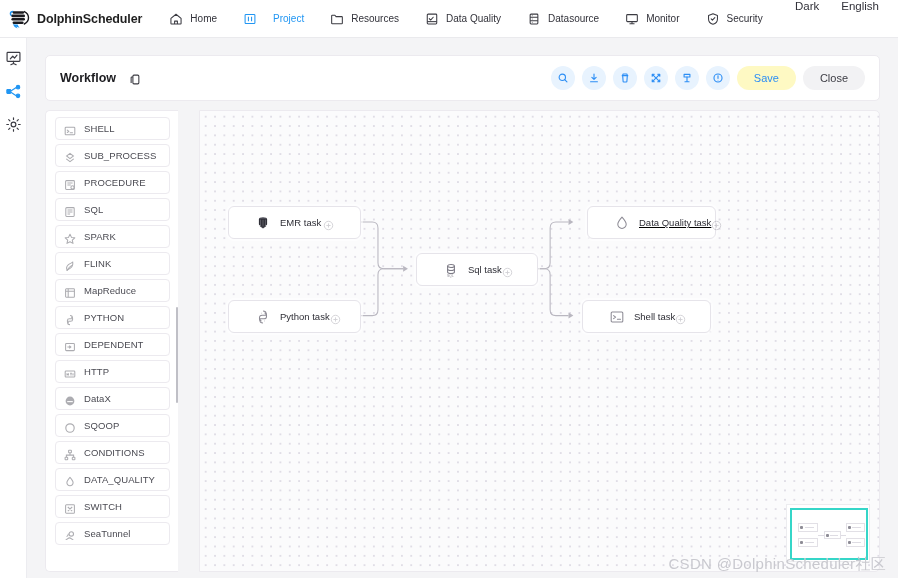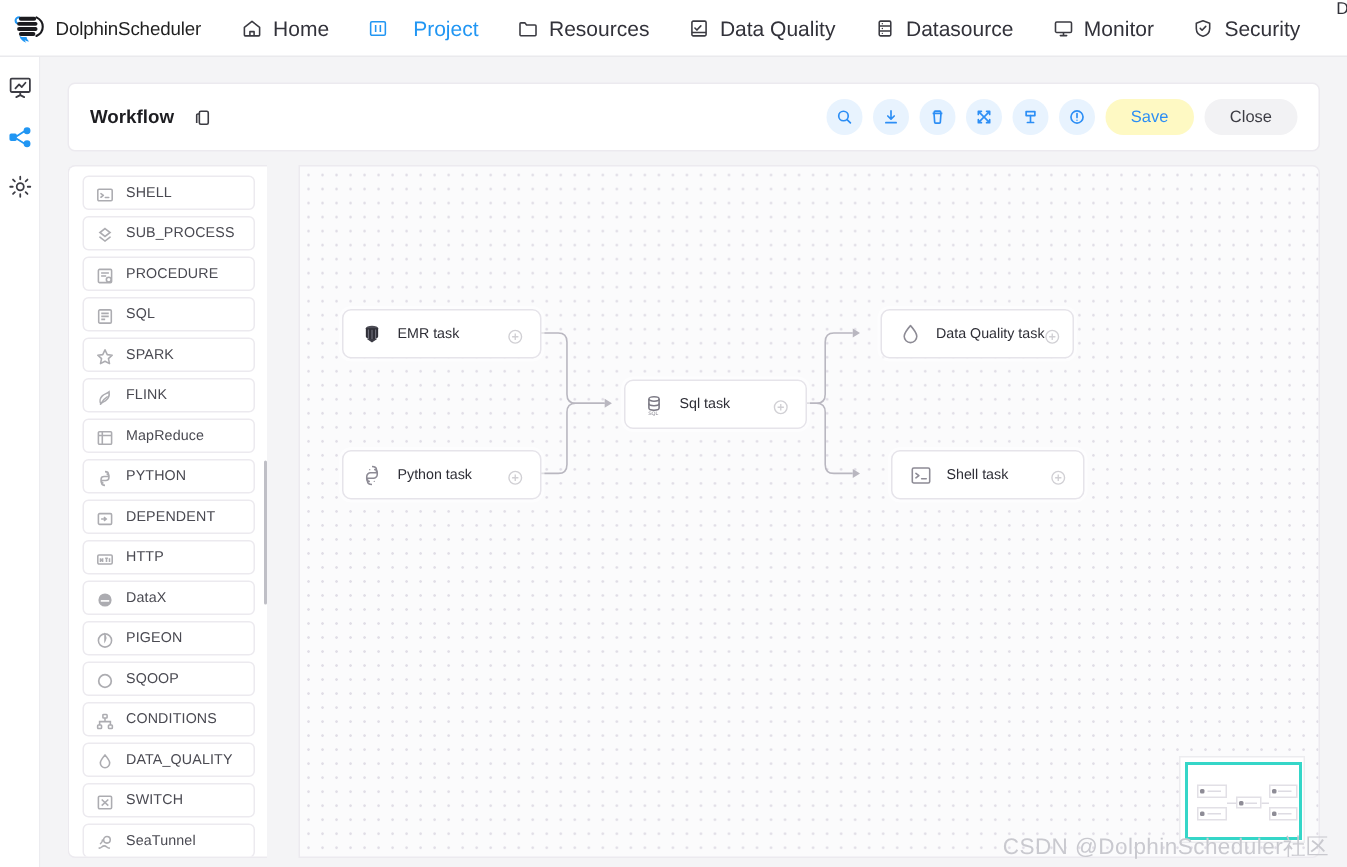--- a/index.html
+++ b/index.html
@@ -15,27 +15,27 @@
   
   .topbar {
     position: absolute; left: 0; top: 0; width: 898px; height: 38px;
     background: #fff;
     border-bottom: 1px solid #eaeaed;
     display: flex; align-items: center;
     z-index: 40;
   }
   .brand { display: flex; align-items: center; margin-left: 8px; gap: 3px; }
   .brand-logo { width: 26px; height: 24px; flex: none; }
-  .brand-name { font-size: 12.5px; font-weight: 400; color: #1f1f1f; letter-spacing: -0.1px; }
+  .brand-name { font-size: 12.5px; font-weight: 700; color: #1f1f1f; letter-spacing: -0.1px; }
 
   .nav { display: flex; align-items: center; margin-left: 14px; }
   .nav-item {
     display: flex; align-items: center; gap: 7px;
     padding: 0 13px; height: 38px; cursor: pointer;
-    font-size: 14px; color: #32323a; white-space: nowrap;
+    font-size: 10px; color: #32323a; white-space: nowrap;
   }
   .nav-item.active { color: #2196f3; gap: 16px; }
   .nav-item .ico { width: 14px; height: 14px; display: block; }
 
   .top-right { margin-left: auto; display: flex; align-items: center; padding-right: 8px; }
   .tr-item {
     display: flex; align-items: flex-start; gap: 5px;
     padding: 0 11px; height: 38px; cursor: pointer;
     font-size: 11.5px; color: #32323a; white-space: nowrap;
   }
@@ -124,21 +124,21 @@
     background-position: 1px 1px;
     border: 1px solid #eceaef;
     border-radius: 0 5px 5px 0;
     overflow: hidden;
   }
   .node {
     position: absolute;
     height: 33px; border-radius: 6px;
     background: #fff; border: 1px solid #e6e4ea;
     display: flex; align-items: center;
-    padding: 0 11px;
+    padding: 0 26px;
     cursor: pointer;
     box-shadow: 0 0 0 2px rgba(255,255,255,.55);
   }
   .node .nico { width: 16px; height: 16px; flex: none; margin-right: 9px; }
   .node .nlabel { font-size: 9.5px; color: #2e2e36; white-space: nowrap; }
   .node .nplus { margin-left: auto; width: 11px; height: 11px; opacity: .45; flex: none; }
 
   .edges { position: absolute; left: 0; top: 0; width: 100%; height: 100%; pointer-events: none; }
 
   .minimap {
@@ -432,27 +432,20 @@
         </div>
 
         <div class="ptask">
           <span class="pico"><svg viewBox="0 0 12 12">
                 <circle cx="6" cy="6" r="4.4" fill="#6a6a72"></circle>
                 <path d="M3.2 6.6h5.6" stroke="#fff" stroke-width="1.1"></path>
               </svg></span>
           <span class="plabel">DataX</span>
         </div>
 
-        <div class="ptask">
-          <span class="pico"><svg viewBox="0 0 12 12" fill="none" stroke="#6a6a72" stroke-width="1.05">
-                <circle cx="6" cy="6" r="4.4"></circle>
-                <path d="M6 2.4A3.6 3.6 0 0 1 6 6z" fill="#6a6a72"></path>
-              </svg></span>
-          <span class="plabel">PIGEON</span>
-        </div>
 
         <div class="ptask">
           <span class="pico"><svg viewBox="0 0 12 12" fill="none" stroke="#6a6a72" stroke-width="1.15">
                 <circle cx="6" cy="6" r="4.2"></circle>
               </svg></span>
           <span class="plabel">SQOOP</span>
         </div>
 
         <div class="ptask">
           <span class="pico"><svg viewBox="0 0 12 12" fill="none" stroke="#6a6a72" stroke-width="1.05">
@@ -554,36 +547,36 @@
           </span>
           <span class="nlabel">Sql task</span>
           <span class="nplus">
             <svg viewBox="0 0 12 12" fill="none" stroke="#9a98a2" stroke-width="1">
                 <circle cx="6" cy="6" r="4.6"></circle>
                 <path d="M6 3.7v4.6M3.7 6h4.6"></path>
               </svg>
           </span>
         </div>
 
-        <div class="node" style="left:387px; top:95px; width:129px;">
+        <div class="node" style="left:387px; top:95px; width:129px;text-decoration:underline;">
           <span class="nico">
             <svg viewBox="0 0 16 16" width="16" height="16" fill="none" stroke="#8d8b95" stroke-width="1.05" stroke-linejoin="round">
               <path d="M8 2.1c2.6 2.9 4.2 5.1 4.2 7.1A4.2 4.2 0 0 1 8 13.4a4.2 4.2 0 0 1-4.2-4.2c0-2 1.6-4.2 4.2-7.1z"></path>
             </svg>
           </span>
           <span class="nlabel">Data Quality task</span>
           <span class="nplus">
             <svg viewBox="0 0 12 12" fill="none" stroke="#9a98a2" stroke-width="1">
                 <circle cx="6" cy="6" r="4.6"></circle>
                 <path d="M6 3.7v4.6M3.7 6h4.6"></path>
               </svg>
           </span>
         </div>
 
-        <div class="node" style="left:394px; top:189px; width:129px;">
+        <div class="node" style="left:382px; top:189px; width:129px;">
           <span class="nico">
             <svg viewBox="0 0 16 16" width="16" height="16" fill="none" stroke="#8d8b95" stroke-width="1.05" stroke-linecap="round" stroke-linejoin="round">
               <rect x="2.2" y="3" width="11.6" height="10" rx="1"></rect>
               <path d="M4.6 6.6 6.6 8.1 4.6 9.6M8.4 10.2h3.1"></path>
             </svg>
           </span>
           <span class="nlabel">Shell task</span>
           <span class="nplus">
             <svg viewBox="0 0 12 12" fill="none" stroke="#9a98a2" stroke-width="1">
                 <circle cx="6" cy="6" r="4.6"></circle>

